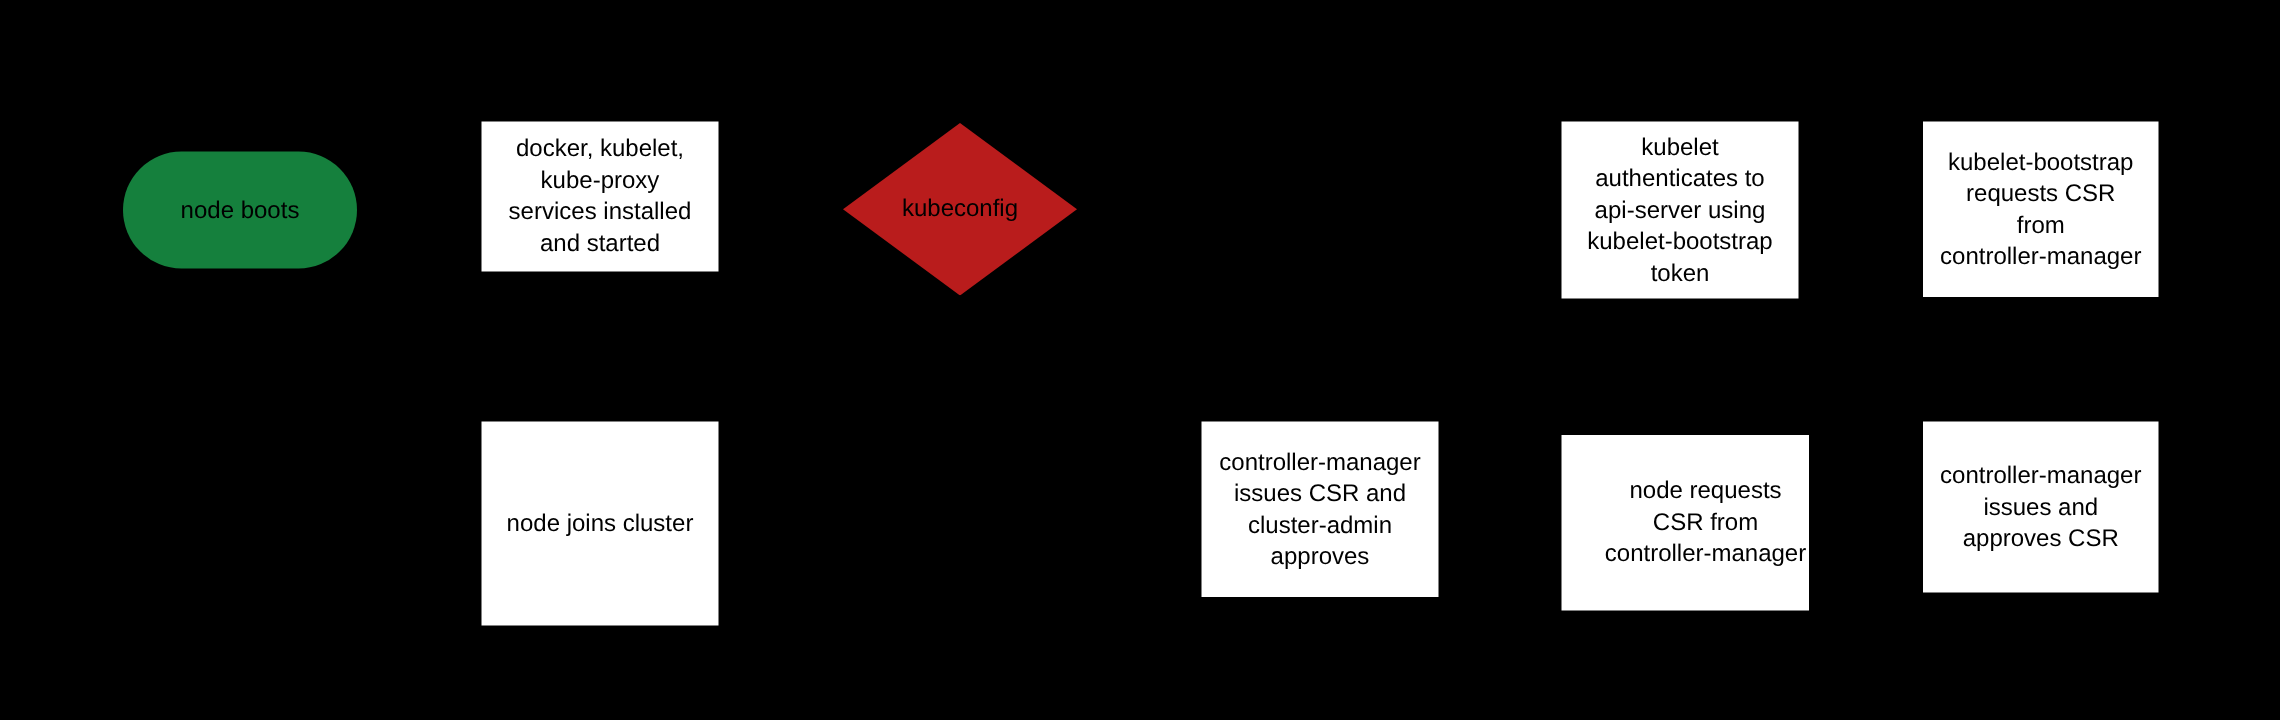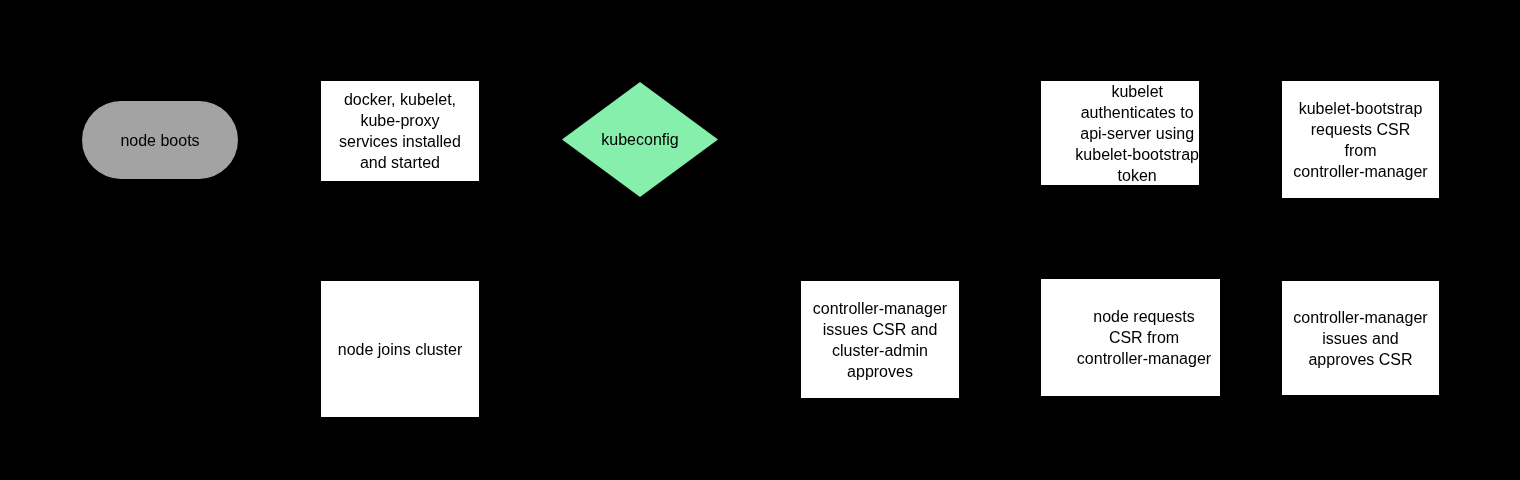--- a/index.html
+++ b/index.html
@@ -26,25 +26,25 @@
     white-space: pre;
     text-align: center;
     font-size: 16px;
     line-height: 21px;
     color: #000000;
   }
   .node.rect {
     background: #ffffff;
   }
   .node.stadium {
-    background: #a3a3a3;
+    background: #15803d;
     border-radius: 40px;
   }
   .node.diamond {
-    background: #86efac;
+    background: #b91c1c;
     clip-path: polygon(50% 0%, 100% 50%, 50% 100%, 0% 50%);
     align-items: center;
   }
 </style>
 </head>
 <body>
 
 <div id="canvas" style="background: rgb(0, 0, 0);">
 
 <div class="node stadium" style="left: 82px; top: 101px; width: 156px; height: 78px;">
@@ -52,21 +52,21 @@
     </div>
     <div class="node rect" style="left: 321px; top: 81px; width: 158px; height: 100px;">
       <span class="node-label">docker, kubelet,
 kube-proxy
 services installed
 and started</span>
     </div>
     <div class="node diamond" style="left: 562px; top: 82px; width: 156px; height: 115px;">
       <span class="node-label">kubeconfig</span>
     </div>
-    <div class="node rect" style="left: 1041px; top: 81px; width: 158px; height: 104px; justify-content: flex-end;">
+    <div class="node rect" style="left: 1041px; top: 81px; width: 158px; height: 118px;">
       <span class="node-label">kubelet
 authenticates to
 api-server using
 kubelet-bootstrap
 token</span>
     </div>
     <div class="node rect" style="left: 1282px; top: 81px; width: 157px; height: 117px;">
       <span class="node-label">kubelet-bootstrap
 requests CSR
 from
@@ -74,21 +74,21 @@
     </div>
     <div class="node rect" style="left: 321px; top: 281px; width: 158px; height: 136px;">
       <span class="node-label">node joins cluster</span>
     </div>
     <div class="node rect" style="left: 801px; top: 281px; width: 158px; height: 117px;">
       <span class="node-label">controller-manager
 issues CSR and
 cluster-admin
 approves</span>
     </div>
-    <div class="node rect" style="left: 1041px; top: 279px; width: 179px; height: 117px; padding-left: 27px;">
+    <div class="node rect" style="left: 1041px; top: 290px; width: 165px; height: 117px; padding-left: 27px;">
       <span class="node-label">node requests
 CSR from
 controller-manager</span>
     </div>
     <div class="node rect" style="left: 1282px; top: 281px; width: 157px; height: 114px;">
       <span class="node-label">controller-manager
 issues and
 approves CSR</span>
     </div>
   </div>

